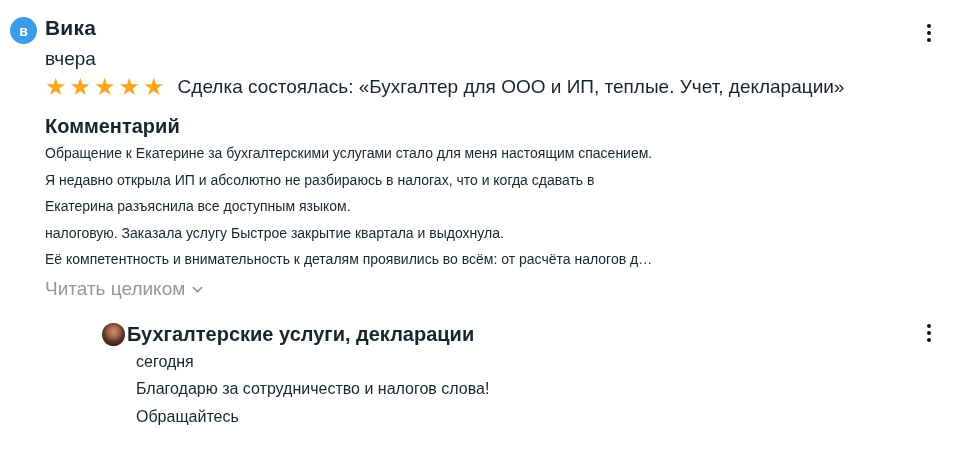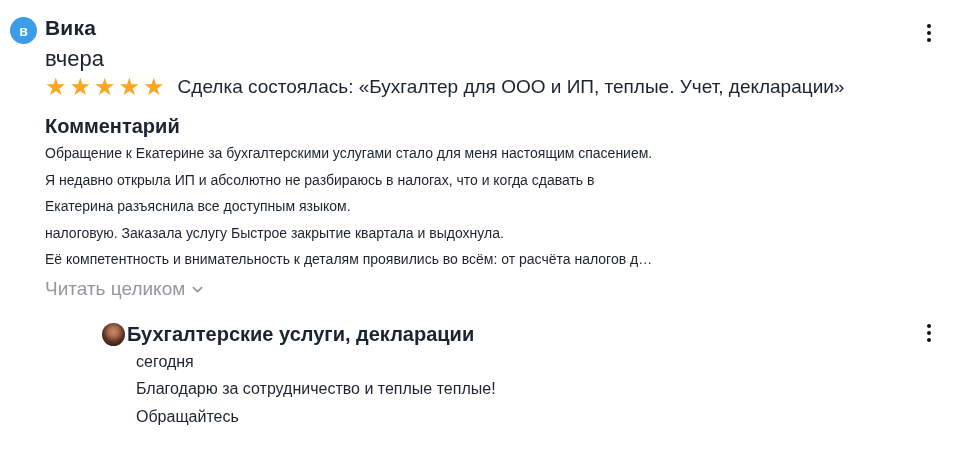--- a/index.html
+++ b/index.html
@@ -23,21 +23,21 @@
 
   .kebab {
     position: absolute; right: 32px;
     background: none; border: none; cursor: pointer; color: #111;
     width: 20px; height: 30px; display: flex; align-items: center; justify-content: center;
   }
   .kebab-top { top: 18px; }
   .kebab-reply { top: 318px; }
 
   .content { margin-left: 35px; }
-  .date { font-size: 22px; line-height: 27px; margin-top: 1px; }
+  .date { font-size: 19px; line-height: 27px; margin-top: 1px; }
 
   .rating-row { display: flex; align-items: center; gap: 10px; margin-top: 1px; }
   .stars { color: #FAA61E; font-size: 24px; letter-spacing: 3px; line-height: 27px; white-space: nowrap; }
   .deal-text { font-size: 19px; line-height: 27px; }
 
   .comment-label { font-size: 20px; font-weight: 700; line-height: 27px; margin-top: 13px; }
   .comment-line { font-size: 14px; line-height: 26.5px; }
 
   .read-more {
     display: inline-flex; align-items: center; gap: 6px;
@@ -104,21 +104,21 @@
       </svg>
     </button>
 
     <div class="reply">
       <div class="reply-header">
         <div class="reply-avatar"></div>
         <div class="reply-name">Бухгалтерские услуги, декларации</div>
       </div>
       <div class="reply-body">
         <div class="reply-line">сегодня</div>
-        <div class="reply-line">Благодарю за сотрудничество и теплые теплые!</div>
+        <div class="reply-line">Благодарю за сотрудничество и налогов слова!</div>
         <div class="reply-line">Обращайтесь</div>
       </div>
     </div>
   </div>
 
   <button class="kebab kebab-reply">
     <svg width="16" height="22" viewBox="0 0 16 22">
       <circle cx="8" cy="4" r="2" fill="currentColor"></circle>
       <circle cx="8" cy="11" r="2" fill="currentColor"></circle>
       <circle cx="8" cy="18" r="2" fill="currentColor"></circle>

